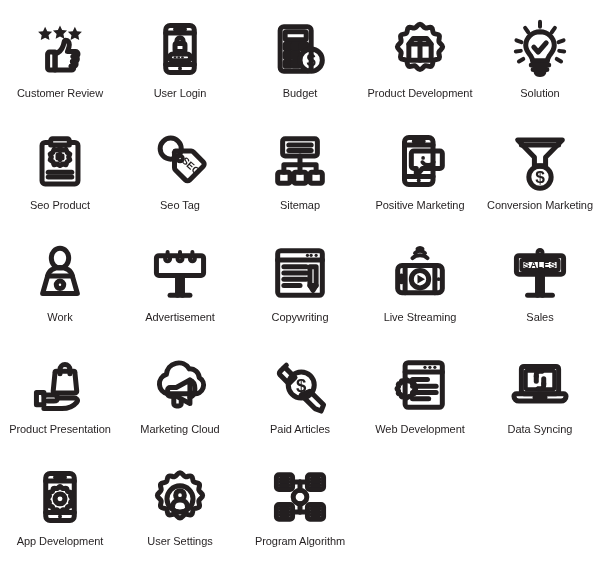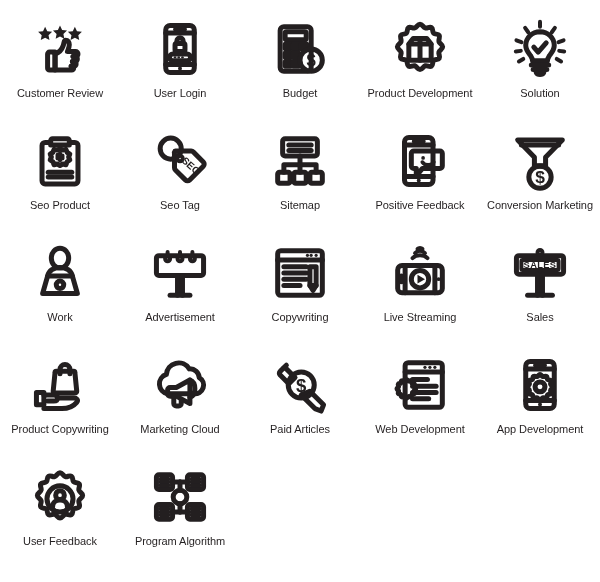--- a/index.html
+++ b/index.html
@@ -240,21 +240,21 @@
           <line class="st" x1="25" y1="24" x2="71" y2="24"></line>
           <line class="st" x1="25" y1="75" x2="71" y2="75"></line>
           <line class="st" x1="41" y1="18" x2="55" y2="18"></line>
           <circle class="fl" cx="48" cy="81.5" r="3.2"></circle>
           <path class="st" d="M40 34 h42 a4 4 0 0 1 4 4 v20 a4 4 0 0 1 -4 4 h-28 l-10 12 v-12 h-4 a4 4 0 0 1 -4-4 v-20 a4 4 0 0 1 4-4 z"></path>
           <circle class="fl" cx="55" cy="45" r="3"></circle>
           <circle class="fl" cx="71" cy="45" r="3"></circle>
           <path class="st-thin" d="M54 52 c4 6 14 6 18 0"></path>
         </svg>
       </div>
-      <div class="lbl">Positive Feedback</div>
+      <div class="lbl">Positive Marketing</div>
     </div>
 
     <div class="cell">
       <div class="icon-box">
         <svg viewBox="0 0 100 100">
           <path class="st" d="M14 16 h72 l-27 28 v14 h-18 v-14 z"></path>
           <line class="st" x1="20" y1="24" x2="80" y2="24"></line>
           <line class="st" x1="41" y1="58" x2="59" y2="58"></line>
           <circle class="st" cx="50" cy="76" r="18"></circle>
           <text class="tx" x="50" y="86" font-size="28" text-anchor="middle">$</text>
@@ -348,21 +348,21 @@
     <div class="cell">
       <div class="icon-box">
         <svg viewBox="0 0 100 100">
           <path class="st" d="M44 28 h28 a2 2 0 0 1 2 2 l3 30 a3 3 0 0 1 -3 3 h-32 a3 3 0 0 1 -3-3 l3-30 a2 2 0 0 1 2-2 z"></path>
           <path class="st" d="M50 32 v-7 a8 8 0 0 1 16 0 v7"></path>
           <path class="st" d="M12 62 h12 v20 h-12 z"></path>
           <path class="st" d="M24 66 h16 c4 0 6 2 6 5 0 3-2 5-6 5 h-10"></path>
           <path class="st" d="M46 71 h26 c5 0 8 3 5 7 -5 6-14 10-24 10 h-29"></path>
         </svg>
       </div>
-      <div class="lbl">Product Copywriting</div>
+      <div class="lbl">Product Presentation</div>
     </div>
 
     <div class="cell">
       <div class="icon-box">
         <svg viewBox="0 0 100 100">
           <path class="st" d="M30 64 a16 16 0 0 1 -2-31 a20 20 0 0 1 37-9 a15 15 0 0 1 16 14 a14 14 0 0 1 -9 26 h-42"></path>
           <path class="st" d="M34 54 h10 l22-12 v38 l-22-12 h-10 a4 4 0 0 1 -4-4 v-6 a4 4 0 0 1 4-4 z"></path>
           <path class="st" d="M66 42 c6 2 8 8 8 14 0 6-2 12-8 14"></path>
           <path class="st" d="M40 68 v12 a4 4 0 0 0 4 4 h4 a4 4 0 0 0 4-4 v-6"></path>
         </svg>
@@ -398,20 +398,37 @@
           <circle class="fl" cx="58" cy="21.5" r="2.6"></circle>
           <line class="st" x1="38" y1="41" x2="62" y2="41"></line>
           <line class="st" x1="38" y1="52" x2="76" y2="52"></line>
           <line class="st" x1="38" y1="62" x2="76" y2="62"></line>
           <line class="st" x1="38" y1="72" x2="64" y2="72"></line>
         </svg>
       </div>
       <div class="lbl">Web Development</div>
     </div>
 
+    <div class="cell">
+      <div class="icon-box">
+        <svg viewBox="0 0 100 100">
+          <rect class="st" x="20" y="20" width="60" height="44" rx="4"></rect>
+          <rect class="st-thin" x="27" y="27" width="46" height="30" rx="2"></rect>
+          <path class="st" d="M12 64 h76 a4 4 0 0 1 4 4 a8 8 0 0 1 -8 8 h-68 a8 8 0 0 1 -8-8 a4 4 0 0 1 4-4 z"></path>
+          <line class="st" x1="42" y1="70" x2="58" y2="70"></line>
+          <path class="st" d="M44 36 v-3 a5 5 0 0 1 5-5 h4"></path>
+          <path class="st" d="M56 48 v3 a5 5 0 0 1 -5 5 h-4"></path>
+          <path class="fl" d="M53 24 l6 4 -6 4 z"></path>
+          <path class="fl" d="M47 60 l-6-4 6-4 z"></path>
+          <line class="st" x1="44" y1="36" x2="44" y2="44"></line>
+          <line class="st" x1="56" y1="48" x2="56" y2="40"></line>
+        </svg>
+      </div>
+      <div class="lbl">Data Syncing</div>
+    </div>
 
     <div class="cell">
       <div class="icon-box">
         <svg viewBox="0 0 100 100">
           <rect class="st" x="27" y="12" width="46" height="76" rx="7"></rect>
           <line class="st" x1="27" y1="24" x2="73" y2="24"></line>
           <line class="st" x1="27" y1="75" x2="73" y2="75"></line>
           <line class="st" x1="43" y1="18" x2="57" y2="18"></line>
           <circle class="fl" cx="50" cy="81.5" r="3.2"></circle>
           <path class="st" d="M50 33
@@ -432,21 +449,21 @@
           <path class="st" d="M50 8
             c4 0 5 5 8.5 6 3.5 1 7-2.5 10-0.5 3 2 1 6.5 3.5 9 2.5 2.5 7 0.5 9 3.5 2 3-1.5 6.5-0.5 10 1 3.5 6 4.5 6 8.5
             0 4-5 5-6 8.5 -1 3.5 2.5 7 0.5 10 -2 3-6.5 1-9 3.5 -2.5 2.5-0.5 7-3.5 9 -3 2-6.5-1.5-10-0.5 -3.5 1-4.5 6-8.5 6
             -4 0-5-5-8.5-6 -3.5-1-7 2.5-10 0.5 -3-2-1-6.5-3.5-9 -2.5-2.5-7-0.5-9-3.5 -2-3 1.5-6.5 0.5-10 -1-3.5-6-4.5-6-8.5
             0-4 5-5 6-8.5 1-3.5-2.5-7-0.5-10 2-3 6.5-1 9-3.5 2.5-2.5 0.5-7 3.5-9 3-2 6.5 1.5 10 0.5 3.5-1 4.5-6 8.5-6 z" transform="translate(0,3)"></path>
           <circle class="st" cx="50" cy="53" r="21"></circle>
           <circle class="st" cx="50" cy="47" r="7"></circle>
           <path class="st" d="M38 66 c0-7 5-11 12-11 7 0 12 4 12 11"></path>
         </svg>
       </div>
-      <div class="lbl">User Feedback</div>
+      <div class="lbl">User Settings</div>
     </div>
 
     <div class="cell">
       <div class="icon-box">
         <svg viewBox="0 0 100 100">
           <rect class="st" x="12" y="14" width="26" height="24" rx="4"></rect>
           <rect class="st" x="62" y="14" width="26" height="24" rx="4"></rect>
           <rect class="st" x="12" y="62" width="26" height="24" rx="4"></rect>
           <rect class="st" x="62" y="62" width="26" height="24" rx="4"></rect>
           <line class="st-thin" x1="18" y1="21" x2="32" y2="21"></line>

